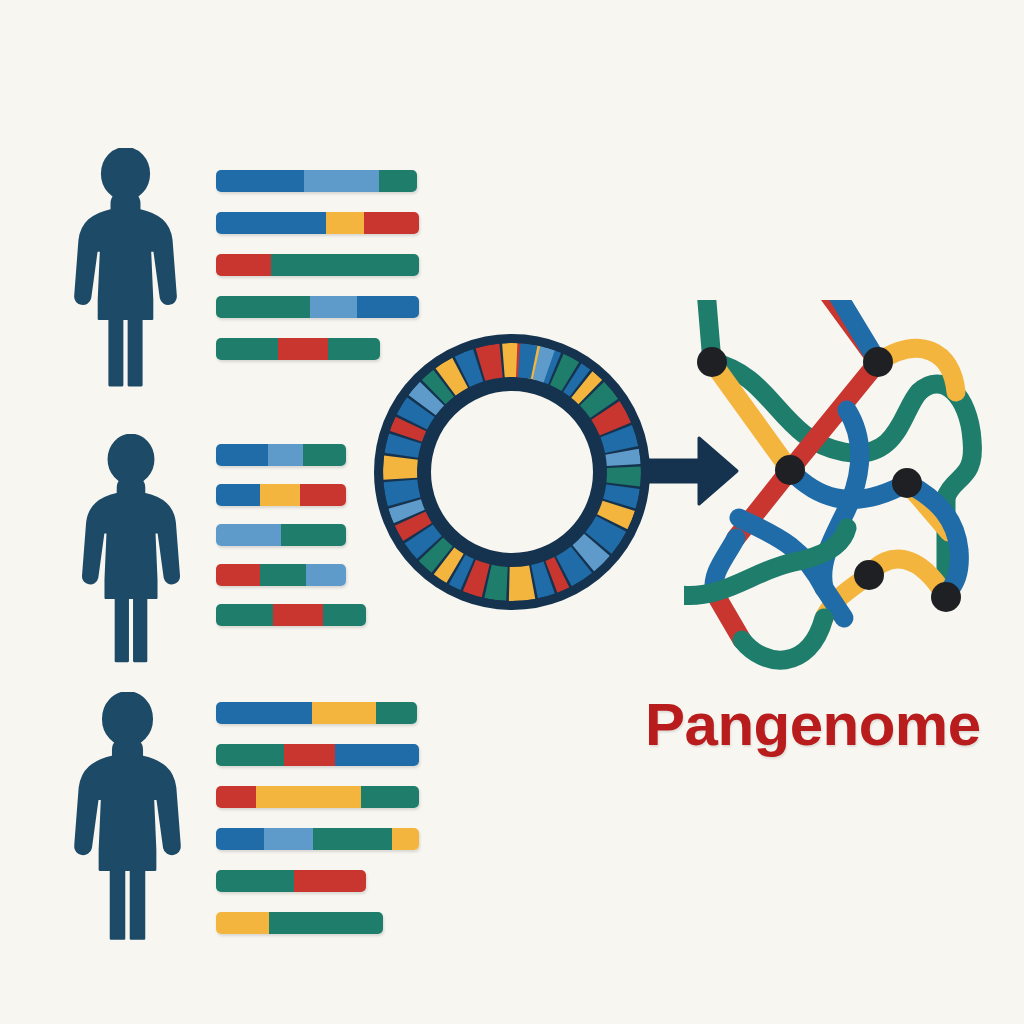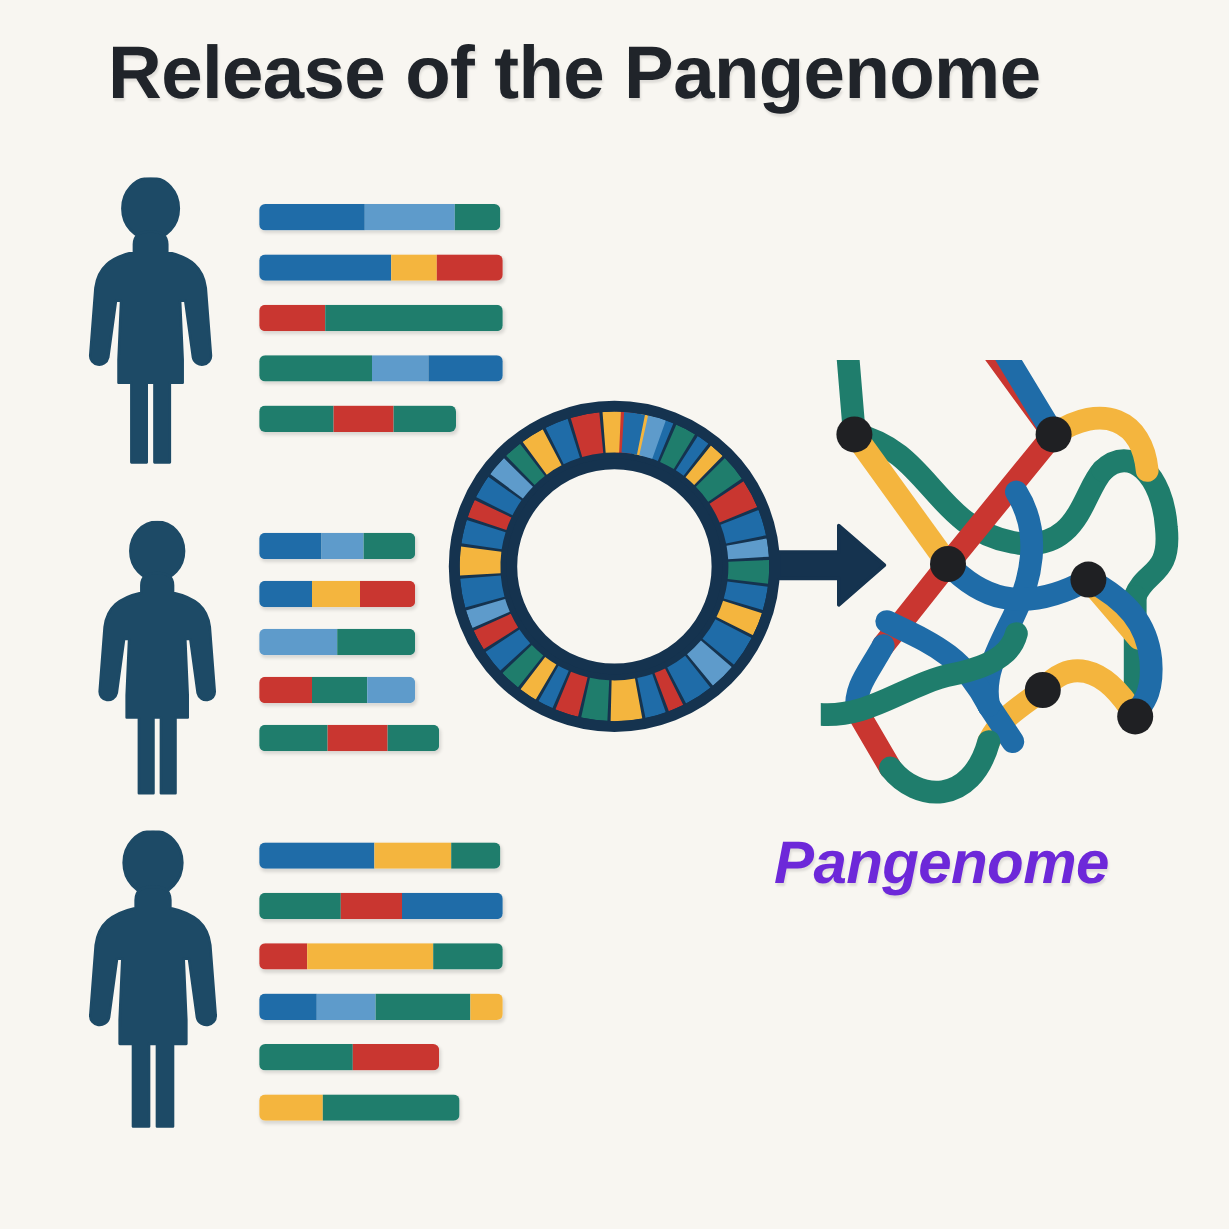--- a/index.html
+++ b/index.html
@@ -28,27 +28,26 @@
     letter-spacing: -0.5px;
     color: #20242a;
     line-height: 1.1;
     text-shadow: 1px 2px 2px rgba(0,0,0,0.10);
     white-space: nowrap;
   }
   #pangenome-label {
     position: absolute;
     left: 645px;
     top: 690px;
-    font-size: 50px;
+    font-size: 60px;
     font-weight: 700;
-    color: #6d28d9;
+    color: #b91c1c;
     letter-spacing: -0.5px;
     text-shadow: 1px 2px 2px rgba(0,0,0,0.10);
     white-space: nowrap;
-    font-style: italic;
   }
   .person {
     position: absolute;
   }
   .bar {
     position: absolute;
     height: 22px;
     border-radius: 5px;
     overflow: hidden;
     display: flex;
@@ -71,21 +70,20 @@
     position: absolute;
     left: 684px;
     top: 300px;
   }
 </style>
 </head>
 <body>
 
 <div id="canvas">
 
-  <div id="title">Release of the Pangenome</div>
 
   <div id="people-and-bars">
       <div class="person" style="left: 72px; top: 148px;"><svg width="107" height="248" viewBox="0 0 100 232">
     <g fill="#1d4a66" stroke="#1d4a66" stroke-width="2" stroke-linejoin="round">
       <ellipse cx="50" cy="24" rx="22" ry="24"></ellipse>
       <path d="M50 42 c-9 0 -13 4 -13 10 l0 6 c-18 4 -28 12 -30 28
                l-4 52 c-1 9 12 11 14 2 l6 -44 l4 0 l-2 46 l0 18 l10 0
                l0 62 l12 0 l0 -62 l6 0 l0 62 l12 0 l0 -62 l10 0 l0 -18
                l-2 -46 l4 0 l6 44 c2 9 15 7 14 -2 l-4 -52
                c-2 -16 -12 -24 -30 -28 l0 -6 c0 -6 -4 -10 -13 -10 z"></path>

